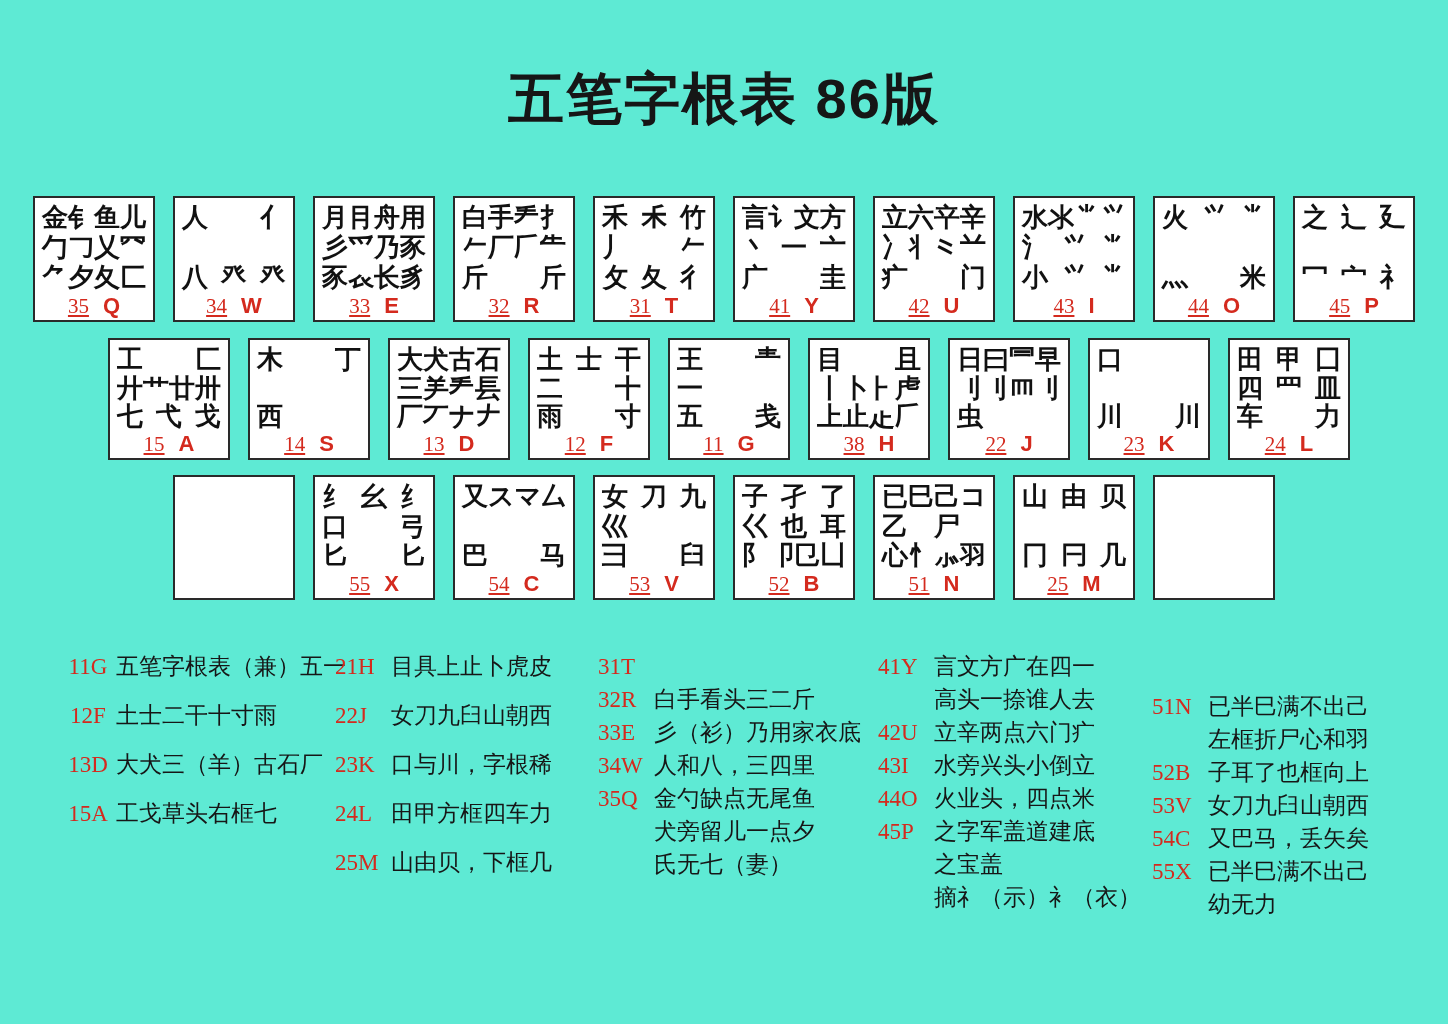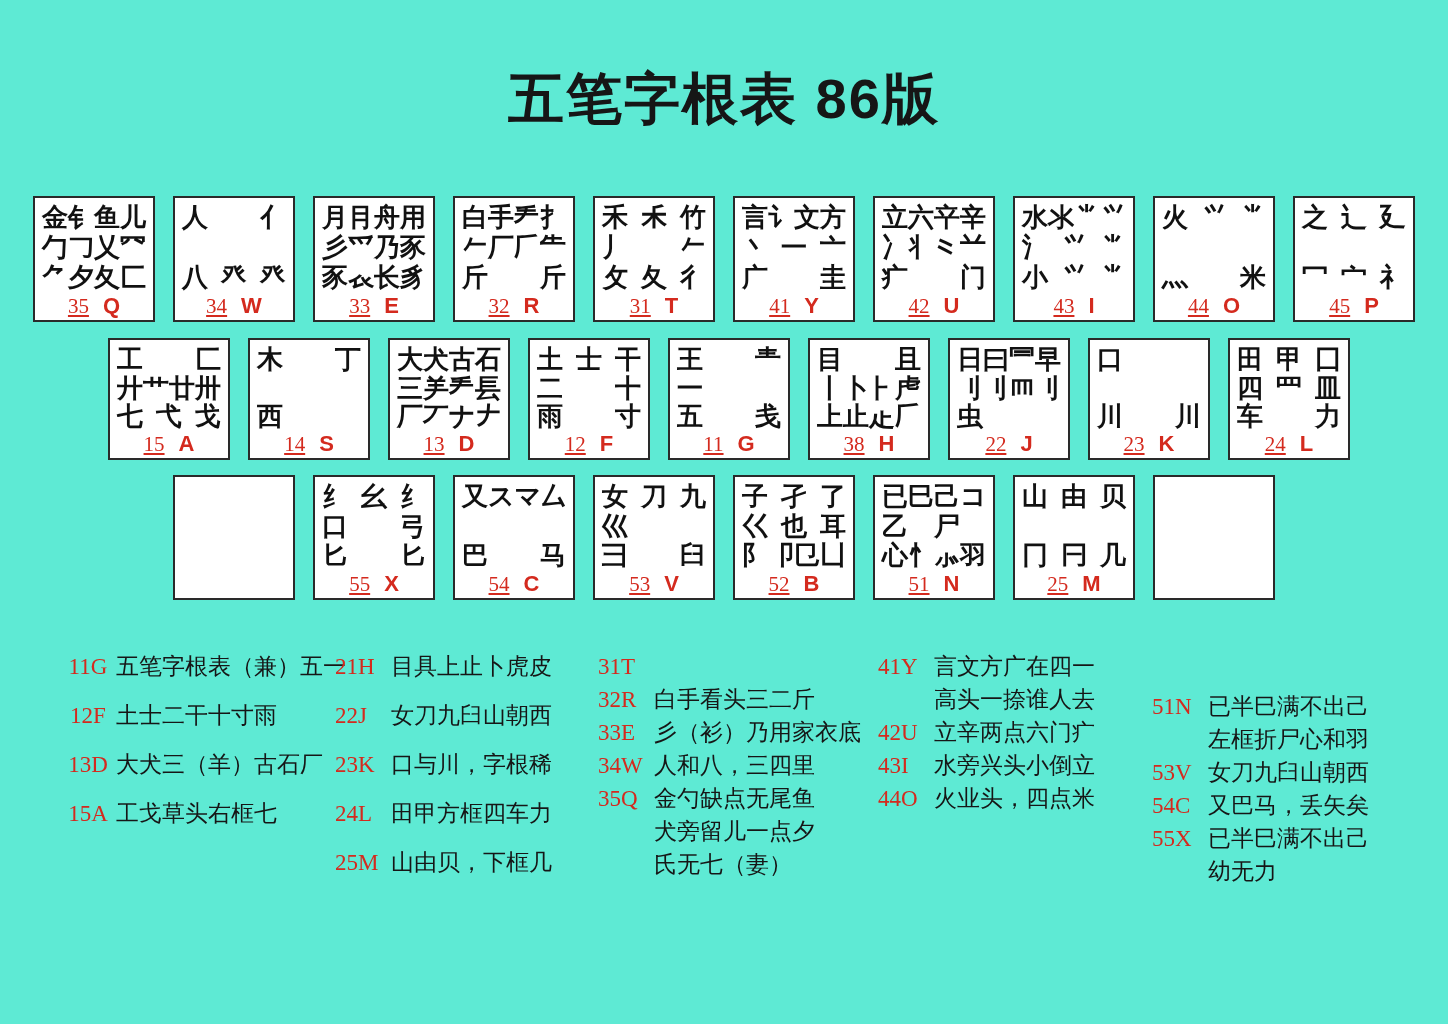--- a/index.html
+++ b/index.html
@@ -653,27 +653,41 @@
           <div class="mn-lines">
             <div class="mn-line">水旁兴头小倒立</div>
           </div>
         </div>
         <div class="mn-entry">
           <span class="mn-code">44O</span>
           <div class="mn-lines">
             <div class="mn-line">火业头，四点米</div>
           </div>
         </div>
+        <div class="mn-entry">
+          <span class="mn-code">45P</span>
+          <div class="mn-lines">
+            <div class="mn-line">之字军盖道建底</div>
+            <div class="mn-line">之宝盖</div>
+            <div class="mn-line">摘礻（示）衤（衣）</div>
+          </div>
+        </div>
       </div>
       <div class="mn-col mn-col-5">
         <div class="mn-entry">
           <span class="mn-code">51N</span>
           <div class="mn-lines">
             <div class="mn-line">已半巳满不出己</div>
             <div class="mn-line">左框折尸心和羽</div>
+          </div>
+        </div>
+        <div class="mn-entry">
+          <span class="mn-code">52B</span>
+          <div class="mn-lines">
+            <div class="mn-line">子耳了也框向上</div>
           </div>
         </div>
         <div class="mn-entry">
           <span class="mn-code">53V</span>
           <div class="mn-lines">
             <div class="mn-line">女刀九臼山朝西</div>
           </div>
         </div>
         <div class="mn-entry">
           <span class="mn-code">54C</span>

